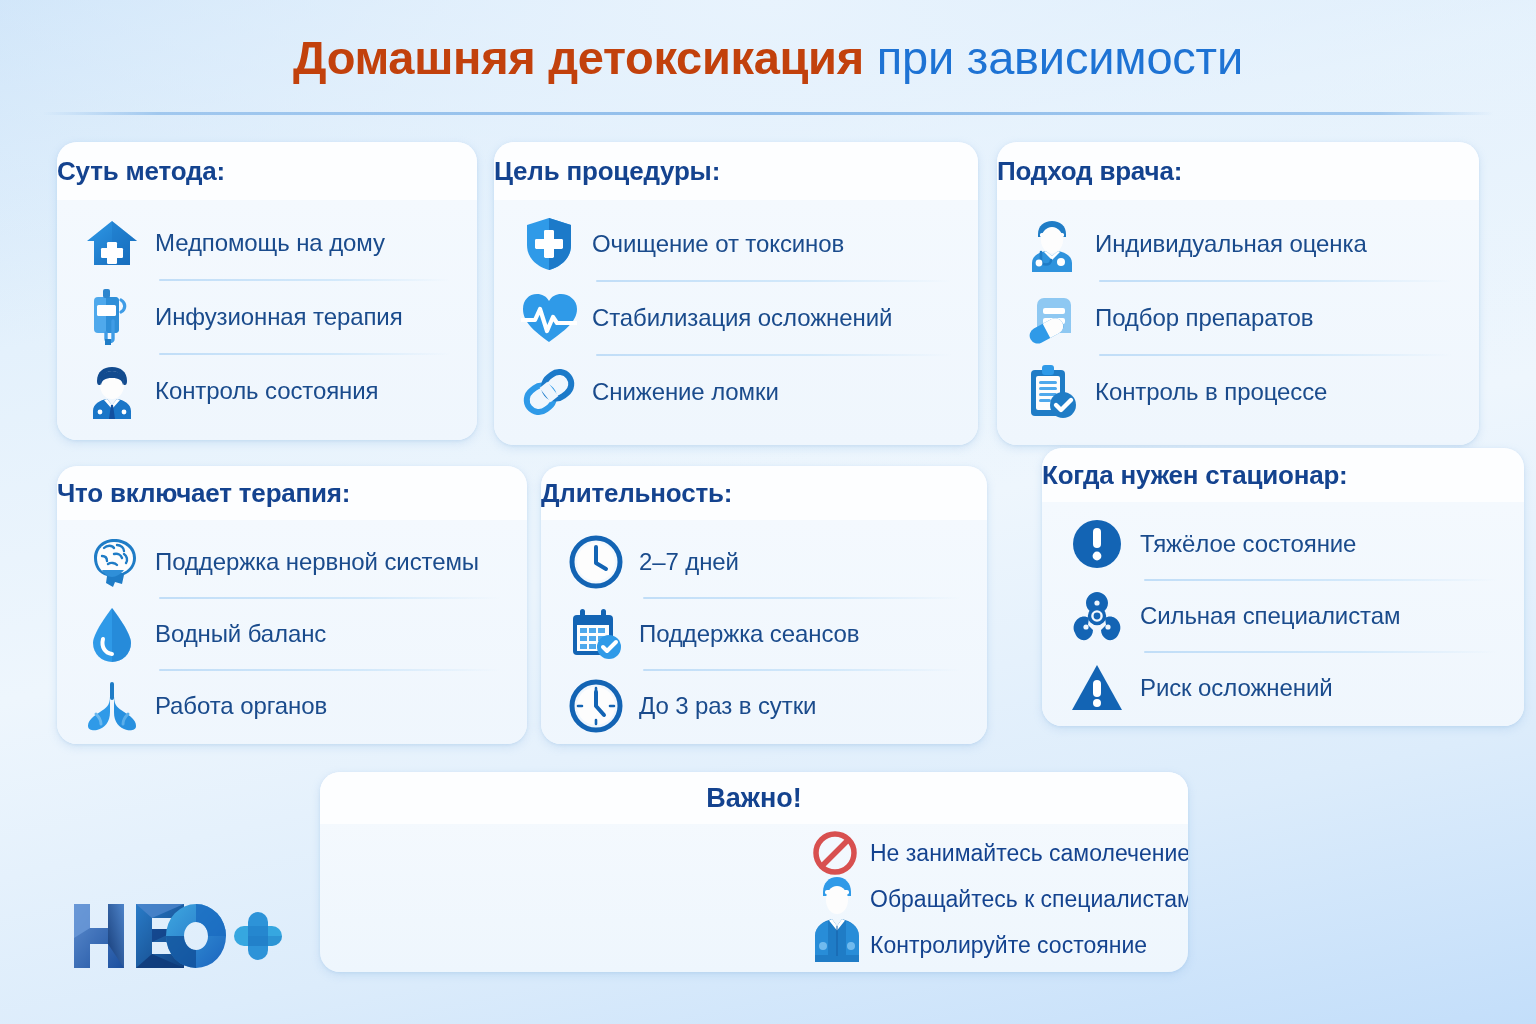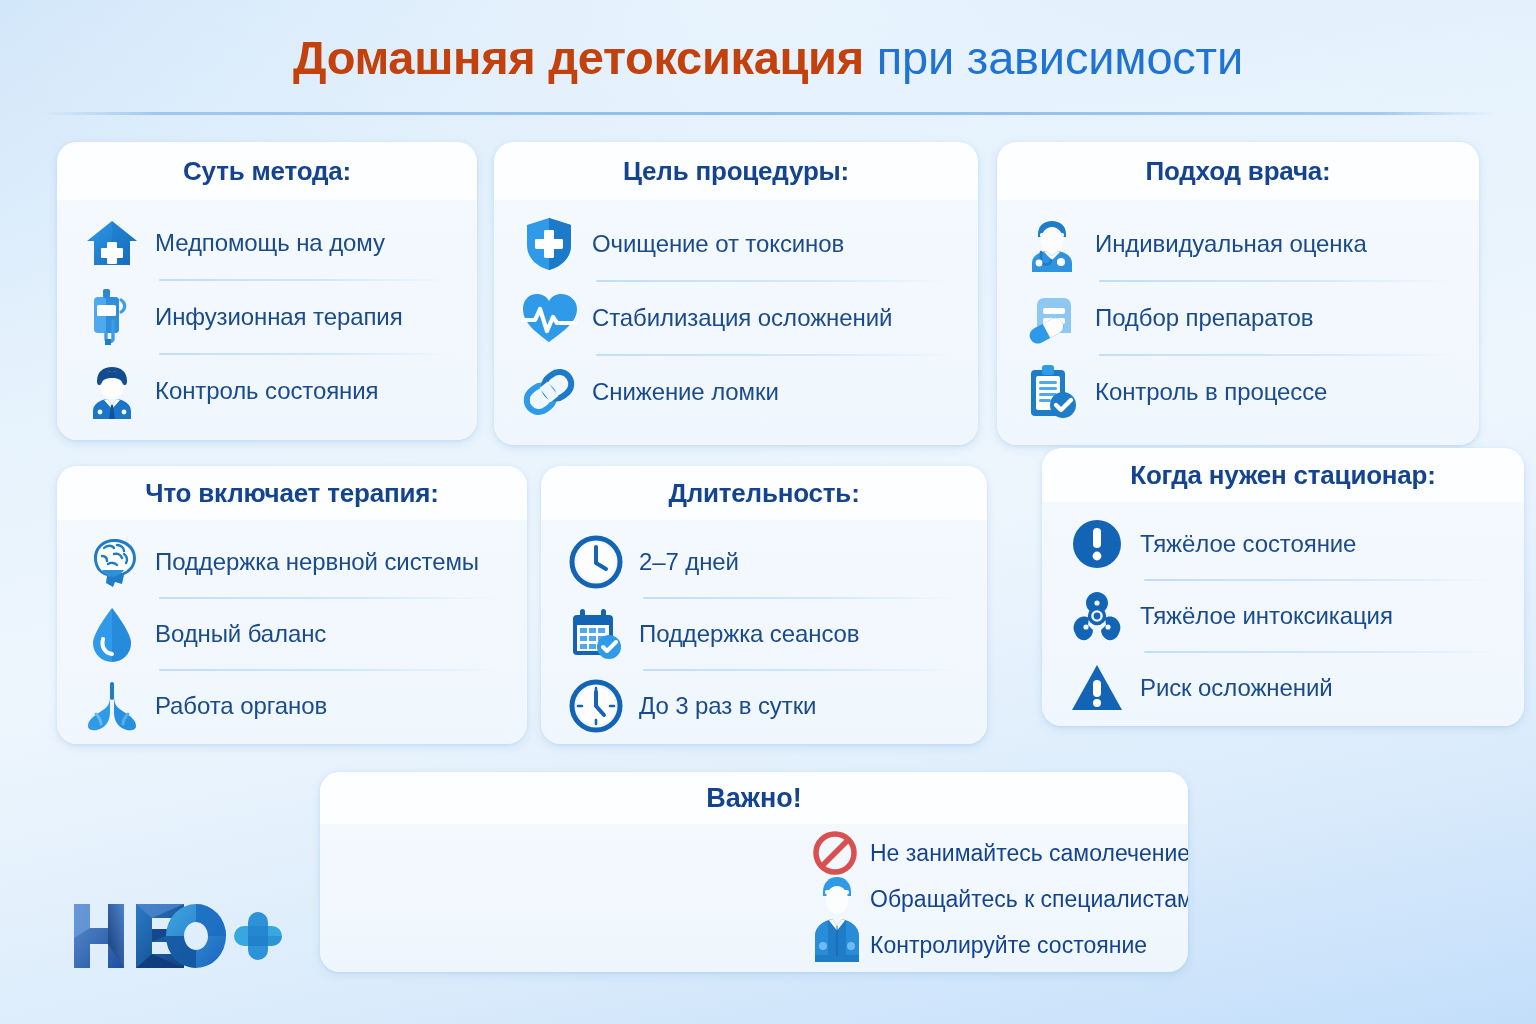--- a/index.html
+++ b/index.html
@@ -73,21 +73,20 @@
       0 1px 3px rgba(120,170,220,0.18);
     overflow: hidden;
     display: flex;
     flex-direction: column;
   }
   .card-head {
     background: #fdfeff;
     text-align: center;
     display: flex;
     align-items: center;
-    justify-content: center;
     flex: 0 0 auto;
   }
   .card-title {
     font-size: 26px;
     font-weight: 700;
     color: #14438f;
     letter-spacing: -0.2px;
     white-space: nowrap;
   }
   .card-body {
@@ -502,21 +501,21 @@
               </g>
               <circle cx="27" cy="27" r="7.5" fill="none" stroke="#1364b4" stroke-width="3.4"></circle>
               <circle cx="27" cy="27" r="3.4" fill="#1364b4"></circle>
               <g fill="#eef6fd">
                 <circle cx="27" cy="14" r="2.6"></circle>
                 <circle cx="16" cy="38" r="2.6"></circle>
                 <circle cx="38" cy="38" r="2.6"></circle>
               </g>
             </svg>
         </span>
-        <span class="lbl">Тяжёлое интоксикация</span>
+        <span class="lbl">Сильная специалистам</span>
       </div>
       <div class="row">
         <span class="ico">
           <svg width="54" height="50" viewBox="0 0 54 50">
               <path d="M27 2 52 47H2z" fill="#1364b4"></path>
               <rect x="23" y="17" width="8" height="17" rx="4" fill="#fff"></rect>
               <circle cx="27" cy="40" r="4" fill="#fff"></circle>
             </svg>
         </span>
         <span class="lbl">Риск осложнений</span>

